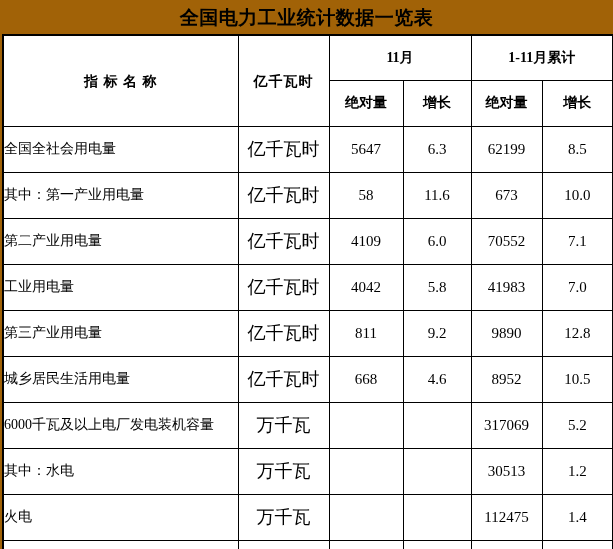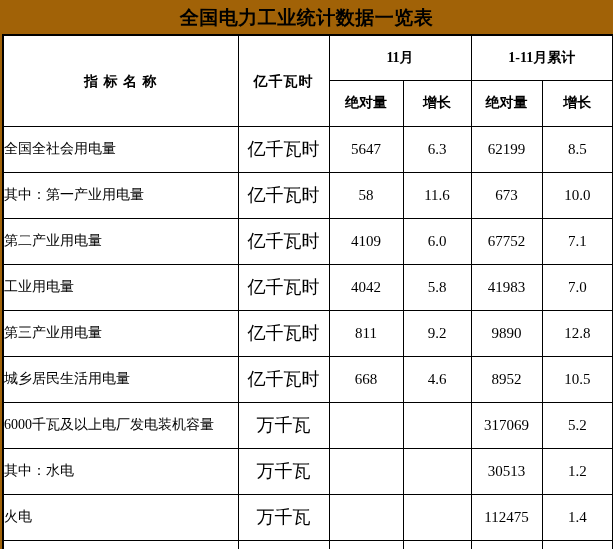--- a/index.html
+++ b/index.html
@@ -122,21 +122,21 @@
         <td class="num">58</td>
         <td class="num">11.6</td>
         <td class="num">673</td>
         <td class="num">10.0</td>
       </tr>
       <tr>
         <td class="name ind-2">第二产业用电量</td>
         <td class="unit">亿千瓦时</td>
         <td class="num">4109</td>
         <td class="num">6.0</td>
-        <td class="num">67752</td>
+        <td class="num">70552</td>
         <td class="num">7.1</td>
       </tr>
       <tr>
         <td class="name ind-3">工业用电量</td>
         <td class="unit">亿千瓦时</td>
         <td class="num">4042</td>
         <td class="num">5.8</td>
         <td class="num">41983</td>
         <td class="num">7.0</td>
       </tr>

